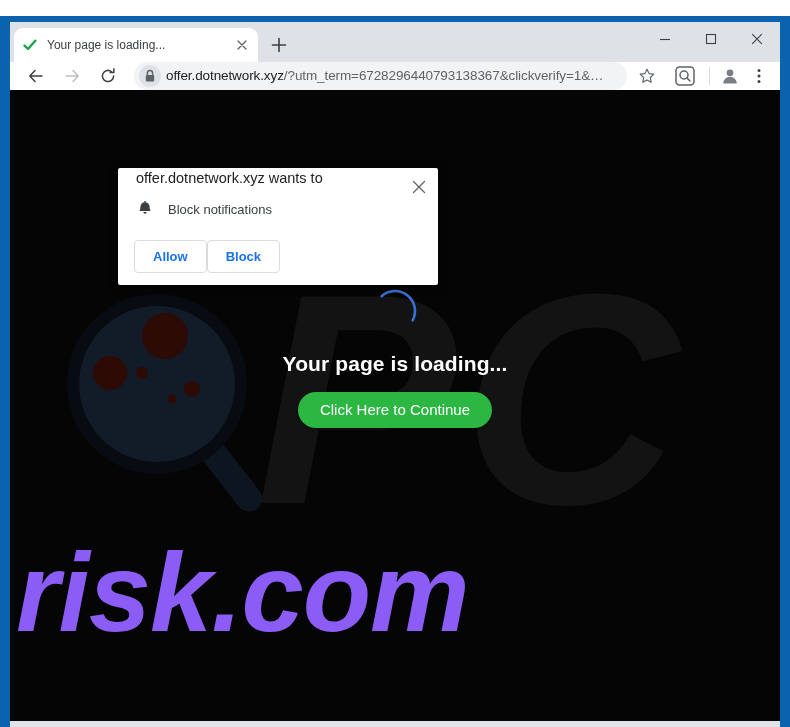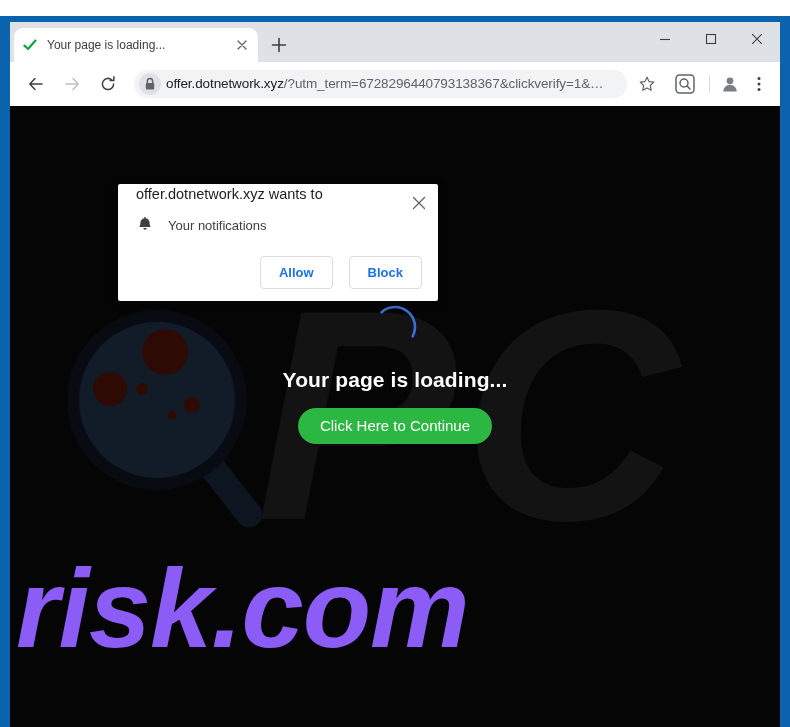--- a/index.html
+++ b/index.html
@@ -87,21 +87,21 @@
     width: 46px; height: 34px;
     display: flex;
     align-items: center;
     justify-content: center;
     cursor: pointer;
   }
 
   
   #toolbar {
     position: relative;
-    height: 44px;
+    height: 28px;
     background: #ffffff;
     display: flex;
     align-items: center;
     padding: 10px 8px;
     box-sizing: border-box;
     border-bottom: 1px solid #ffffff;
   }
   .navbtn {
     width: 28px; height: 28px;
     margin: 0 4px;
@@ -283,22 +283,22 @@
     flex: 0 0 18px;
     margin-right: 14px;
     display: flex; align-items: center; justify-content: center;
   }
   #dialog-permission-label {
     font-size: 13px;
     color: #3c4043;
   }
   #dialog-actions {
     display: flex;
-    justify-content: flex-end;
-    gap: 16px;
+    justify-content: flex-start;
+    gap: 0;
   }
   .dialog-btn {
     background: #ffffff;
     border: 1px solid #dadce0;
     border-radius: 4px;
     color: #1a73e8;
     font-size: 13px;
     font-weight: bold;
     padding: 8px 18px;
     cursor: pointer;
@@ -455,21 +455,21 @@
         </div>
         <div id="dialog-title">offer.dotnetwork.xyz wants to</div>
         <div id="dialog-permission-row">
           <span id="bell-icon">
             <svg width="18" height="18" viewBox="0 0 18 18">
               <path d="M9 2.2 a4.6 4.6 0 0 1 4.6 4.6 c0 3.1 1.1 4.2 1.1 4.2 H3.3 s1.1 -1.1 1.1 -4.2 A4.6 4.6 0 0 1 9 2.2 Z" fill="#3c4043"></path>
               <path d="M9 1 a0.95 0.95 0 0 1 0.95 0.95 v0.6 h-1.9 v-0.6 A0.95 0.95 0 0 1 9 1 Z" fill="#3c4043"></path>
               <path d="M7.3 12.1 a1.7 1.7 0 0 0 3.4 0 Z" fill="#3c4043"></path>
             </svg>
           </span>
-          <span id="dialog-permission-label">Your notifications</span>
+          <span id="dialog-permission-label">Block notifications</span>
         </div>
         <div id="dialog-actions">
           <button class="dialog-btn">Allow</button>
           <button class="dialog-btn">Block</button>
         </div>
       </div>
 
     </div>
   </div>
 </div>

